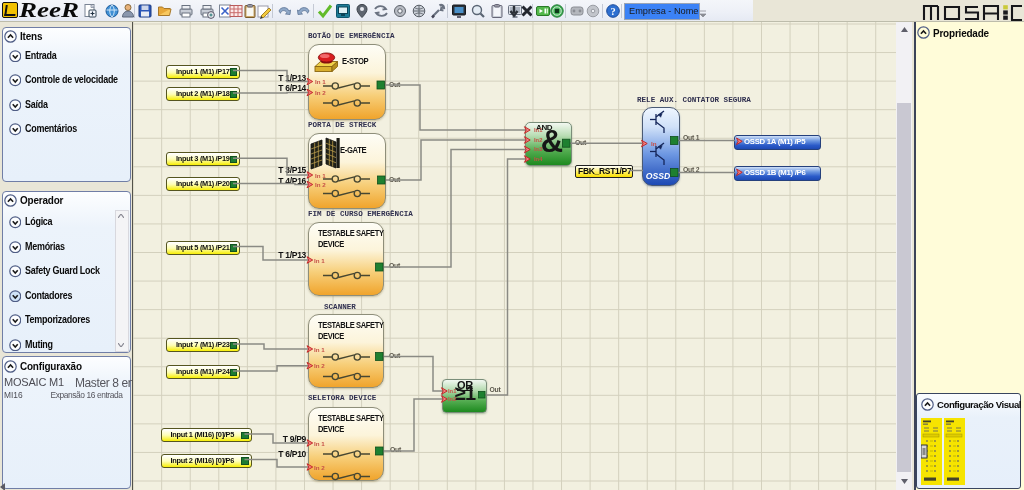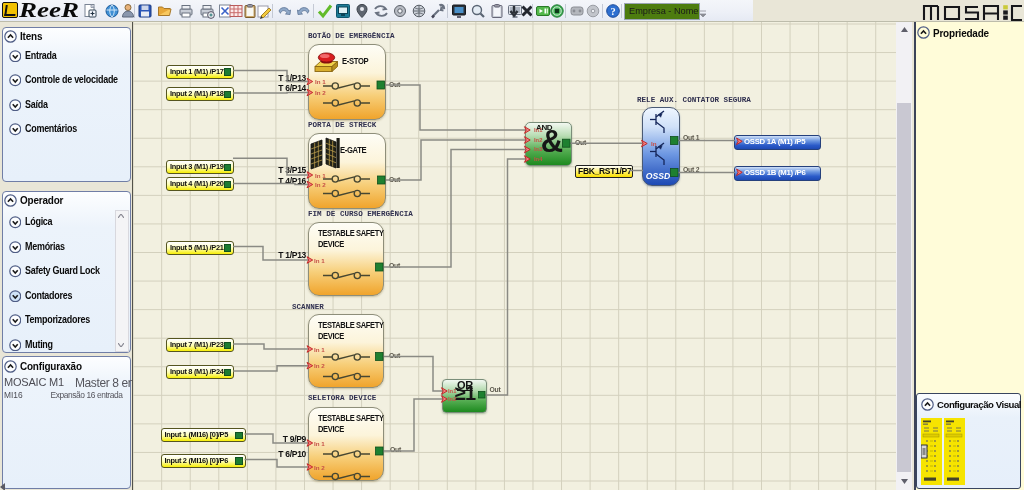--- a/index.html
+++ b/index.html
@@ -17,21 +17,21 @@
 #canvas{left:132px;top:22px;width:764px;height:468px;background-color:#f2f0e0;
 background-image:linear-gradient(to right,#d3d0bd 1px,transparent 1px),linear-gradient(to bottom,#d3d0bd 1px,transparent 1px);
 background-size:28.57px 28.57px;background-position:-0.4px 1.5px;border-left:1.5px solid #52524a;}
 .blk{position:absolute;border:1px solid #8e8e7a;border-radius:11px;background:linear-gradient(180deg,#fefdf6 0%,#fcf4da 38%,#f7cf7a 68%,#f0a42c 100%);box-shadow:0 1px 2px rgba(120,100,40,.35);}
 .gblk{position:absolute;border:1px solid #7a8e7a;border-radius:5px;background:linear-gradient(180deg,#f2f8f1 0%,#b9ddb4 30%,#55ad52 65%,#1d8a1f 100%);box-shadow:0 1px 2px rgba(40,90,40,.35);}
 .bname{position:absolute;font-weight:bold;font-size:8.6px;color:#141414;letter-spacing:-0.4px;white-space:nowrap;}
 .inr{position:absolute;font-size:6.2px;color:#c65048;font-weight:bold;}
 .title{position:absolute;font-family:"Liberation Mono",monospace;font-weight:bold;font-size:7.6px;color:#30304f;letter-spacing:0px;white-space:pre;}
 .outl{position:absolute;font-size:6.8px;color:#5a564a;font-weight:bold;letter-spacing:-0.2px;}
 .tl{position:absolute;font-weight:bold;font-size:8.5px;color:#101010;text-align:right;width:52px;letter-spacing:-0.3px;}
-.inp{position:absolute;height:12px;border:1px solid #55551f;border-radius:3px;background:linear-gradient(180deg,#ffffff 4%,#fdfdb6 52%,#f7ee04 100%);font-weight:bold;font-size:7.4px;letter-spacing:-0.3px;color:#101010;line-height:12px;padding-left:3px;white-space:nowrap;box-sizing:content-box;}
+.inp{position:absolute;height:12px;border:1px solid #55551f;border-radius:3px;background:linear-gradient(180deg,#ffffff 4%,#fdfdb6 52%,#f7ee04 100%);font-weight:bold;font-size:7.4px;letter-spacing:-0.3px;color:#101010;line-height:12px;padding-left:9px;white-space:nowrap;box-sizing:content-box;}
 .gsq{position:absolute;width:7px;height:7px;background:#1d7c31;border:1px solid #115122;}
 .oss{position:absolute;width:76px;height:12.5px;border:1px solid #25407c;border-radius:3px;background:linear-gradient(180deg,#cfe0f8 0%,#6a95e0 38%,#2b5bc9 72%,#1d49b4 100%);font-weight:bold;font-size:7.8px;letter-spacing:-0.3px;color:#ffffff;line-height:12.5px;padding-left:9px;white-space:nowrap;}
 
 #vsb{left:896px;top:22px;width:16px;height:468px;background:#f2f1f4;}
 #vsbthumb{left:897px;top:103px;width:14px;height:369px;background:#c9c8d2;}
 
 #propp{left:914px;top:22px;width:110px;height:468px;background:#fffcd9;border-left:2px solid #3c4358;}
 #cvis{left:916px;top:393px;width:103px;height:94px;background:linear-gradient(180deg,#fbfdff 0%,#e9f1fa 25%,#e6effa 100%);border:1.4px solid #39455f;border-radius:3px;}
 </style></head><body>
 <div id="root">
@@ -178,21 +178,21 @@
 <svg class="abs icon" style="left:585px" viewBox="0 0 16 16">
       <circle cx="8" cy="8" r="5.8" fill="#c2c5cb" stroke="#9a9da4"></circle>
       <circle cx="8" cy="8" r="1.8" fill="#eceef2" stroke="#9a9da4"></circle>
     </svg>
 <div class="abs sep" style="left:602px"></div>
 <svg class="abs icon" style="left:605px" viewBox="0 0 16 16">
       <circle cx="8" cy="8" r="6.3" fill="#2e6fd0" stroke="#1a4a9a"></circle>
       <text x="8" y="11.6" text-anchor="middle" font-family="Liberation Serif" font-size="10.5" font-weight="bold" fill="#fff">?</text>
     </svg>
 <div class="abs sep" style="left:621px"></div>
-<div class="abs" style="left:624px;top:3px;width:70px;height:15px;background:#4d7c0f;border:1px solid #9aa4b4;font-size:9.2px;line-height:15px;padding-left:4px;color:#1a1a1a;">Empresa - Nome</div>
+<div class="abs" style="left:624px;top:3px;width:70px;height:15px;background:#3b82f6;border:1px solid #9aa4b4;font-size:9.2px;line-height:15px;padding-left:4px;color:#1a1a1a;">Empresa - Nome</div>
 <svg class="abs" style="left:700px;top:10px" width="6" height="8">
       <path d="M0 1 h6 M0 4 L3 7 L6 4 Z" fill="#8a8d94" stroke="#8a8d94" stroke-width="0.8"></path>
     </svg>
 <svg class="abs" style="left:921px;top:3px" width="102" height="18" viewBox="0 0 102 18">
       <path d="M3 17 V3 H17 M10 3 V17 M17 3 V17" fill="none" stroke="#17171a" stroke-width="2.1"></path>
       <path d="M24 4 H38 V16 H24 Z" fill="none" stroke="#17171a" stroke-width="2.1"></path>
       <path d="M57 4 H45 V9.5 H57 V16 H44" fill="none" stroke="#17171a" stroke-width="2.1"></path>
       <path d="M63 17 V3 H77 V17 M63 10.5 H77" fill="none" stroke="#17171a" stroke-width="2.1"></path>
       <rect x="82.2" y="2.2" width="4.6" height="4.2" fill="#caca3a"></rect>
       <rect x="82.2" y="7.4" width="4.6" height="4.2" fill="#1a1a1c"></rect>
@@ -310,42 +310,42 @@
 <div class="inr" style="left:534px;top:127.0px;font-size:5.8px">In1</div>
 <div class="inr" style="left:534px;top:136.7px;font-size:5.8px">In2</div>
 <div class="inr" style="left:534px;top:146.3px;font-size:5.8px">In3</div>
 <div class="inr" style="left:534px;top:155.9px;font-size:5.8px">In4</div>
 <div class="inr" style="left:448px;top:387.8px;font-size:5.8px">In1</div>
 <div class="inr" style="left:448px;top:396.0px;font-size:5.8px">In2</div>
 <div class="inr" style="left:651px;top:140.3px;font-size:6.2px">In</div>
 <div class="title" style="left:308px;top:32px">BOTÃO DE EMERGÊNCIA</div>
 <div class="title" style="left:308px;top:121px">PORTA DE STRECK</div>
 <div class="title" style="left:308px;top:209.5px">FIM DE CURSO EMERGÊNCIA</div>
-<div class="title" style="left:292px;top:303px">SCANNER</div>
+<div class="title" style="left:324px;top:303px">SCANNER</div>
 <div class="title" style="left:308px;top:393.5px">SELETORA DEVICE</div>
 <div class="title" style="left:637px;top:95.5px">RELE AUX. CONTATOR SEGURA</div>
 <div class="outl" style="left:389px;top:80.5px">Out</div>
 <div class="outl" style="left:389px;top:175.5px">Out</div>
 <div class="outl" style="left:389px;top:261.5px">Out</div>
 <div class="outl" style="left:389px;top:351.5px">Out</div>
 <div class="outl" style="left:390px;top:445.5px">Out</div>
 <div class="outl" style="left:575px;top:138.8px">Out</div>
 <div class="outl" style="left:489.5px;top:386px">Out</div>
 <div class="outl" style="left:683px;top:134px">Out 1</div>
 <div class="outl" style="left:683px;top:166px">Out 2</div>
 <div class="tl" style="left:254px;top:72.5px">T 1/P13</div>
 <div class="tl" style="left:254px;top:82.8px">T 6/P14</div>
 <div class="tl" style="left:254px;top:165px">T 3/P15</div>
 <div class="tl" style="left:254px;top:175.5px">T 4/P16</div>
 <div class="tl" style="left:254px;top:250px">T 1/P13</div>
 <div class="tl" style="left:254px;top:433.5px">T 9/P9</div>
 <div class="tl" style="left:254px;top:449px">T 6/P10</div>
 <div class="inp" style="left:166px;top:64.5px;width:63px">Input 1 (M1) /P17<div class="gsq" style="right:2px;top:2.5px;width:5.5px;height:5.5px;"></div></div>
 <div class="inp" style="left:166px;top:87px;width:63px">Input 2 (M1) /P18<div class="gsq" style="right:2px;top:2.5px;width:5.5px;height:5.5px;"></div></div>
-<div class="inp" style="left:166px;top:160px;width:63px">Input 3 (M1) /P19<div class="gsq" style="right:2px;top:2.5px;width:5.5px;height:5.5px;"></div></div>
+<div class="inp" style="left:166px;top:152px;width:63px">Input 3 (M1) /P19<div class="gsq" style="right:2px;top:2.5px;width:5.5px;height:5.5px;"></div></div>
 <div class="inp" style="left:166px;top:177px;width:63px">Input 4 (M1) /P20<div class="gsq" style="right:2px;top:2.5px;width:5.5px;height:5.5px;"></div></div>
 <div class="inp" style="left:166px;top:240.5px;width:63px">Input 5 (M1) /P21<div class="gsq" style="right:2px;top:2.5px;width:5.5px;height:5.5px;"></div></div>
 <div class="inp" style="left:166px;top:338px;width:63px">Input 7 (M1) /P23<div class="gsq" style="right:2px;top:2.5px;width:5.5px;height:5.5px;"></div></div>
 <div class="inp" style="left:166px;top:365px;width:63px">Input 8 (M1) /P24<div class="gsq" style="right:2px;top:2.5px;width:5.5px;height:5.5px;"></div></div>
 <div class="inp" style="left:160.5px;top:428px;width:80px">Input 1 (MI16) [0]/P5<div class="gsq" style="right:2px;top:2.5px;width:5.5px;height:5.5px;"></div></div>
 <div class="inp" style="left:160.5px;top:453.5px;width:80px">Input 2 (MI16) [0]/P6<div class="gsq" style="right:2px;top:2.5px;width:5.5px;height:5.5px;"></div></div>
 <div class="abs" style="left:575px;top:165px;width:54px;height:10.5px;border:1px solid #222;border-radius:2px;background:linear-gradient(180deg,#ffffff 0%,#ffef60 55%,#fadf00 100%);font-weight:bold;font-size:8.5px;letter-spacing:-0.3px;line-height:10.5px;padding-left:2px;color:#0a0a0a;">FBK_RST1/P7</div>
 <div class="oss abs" style="left:734px;top:135px;">OSSD 1A (M1)  /P5</div>
 <div class="oss abs" style="left:734px;top:166px;">OSSD 1B (M1)  /P6</div>
 <svg class="abs" style="left:132px;top:22px" width="764" height="468" viewBox="132 22 764 468">

